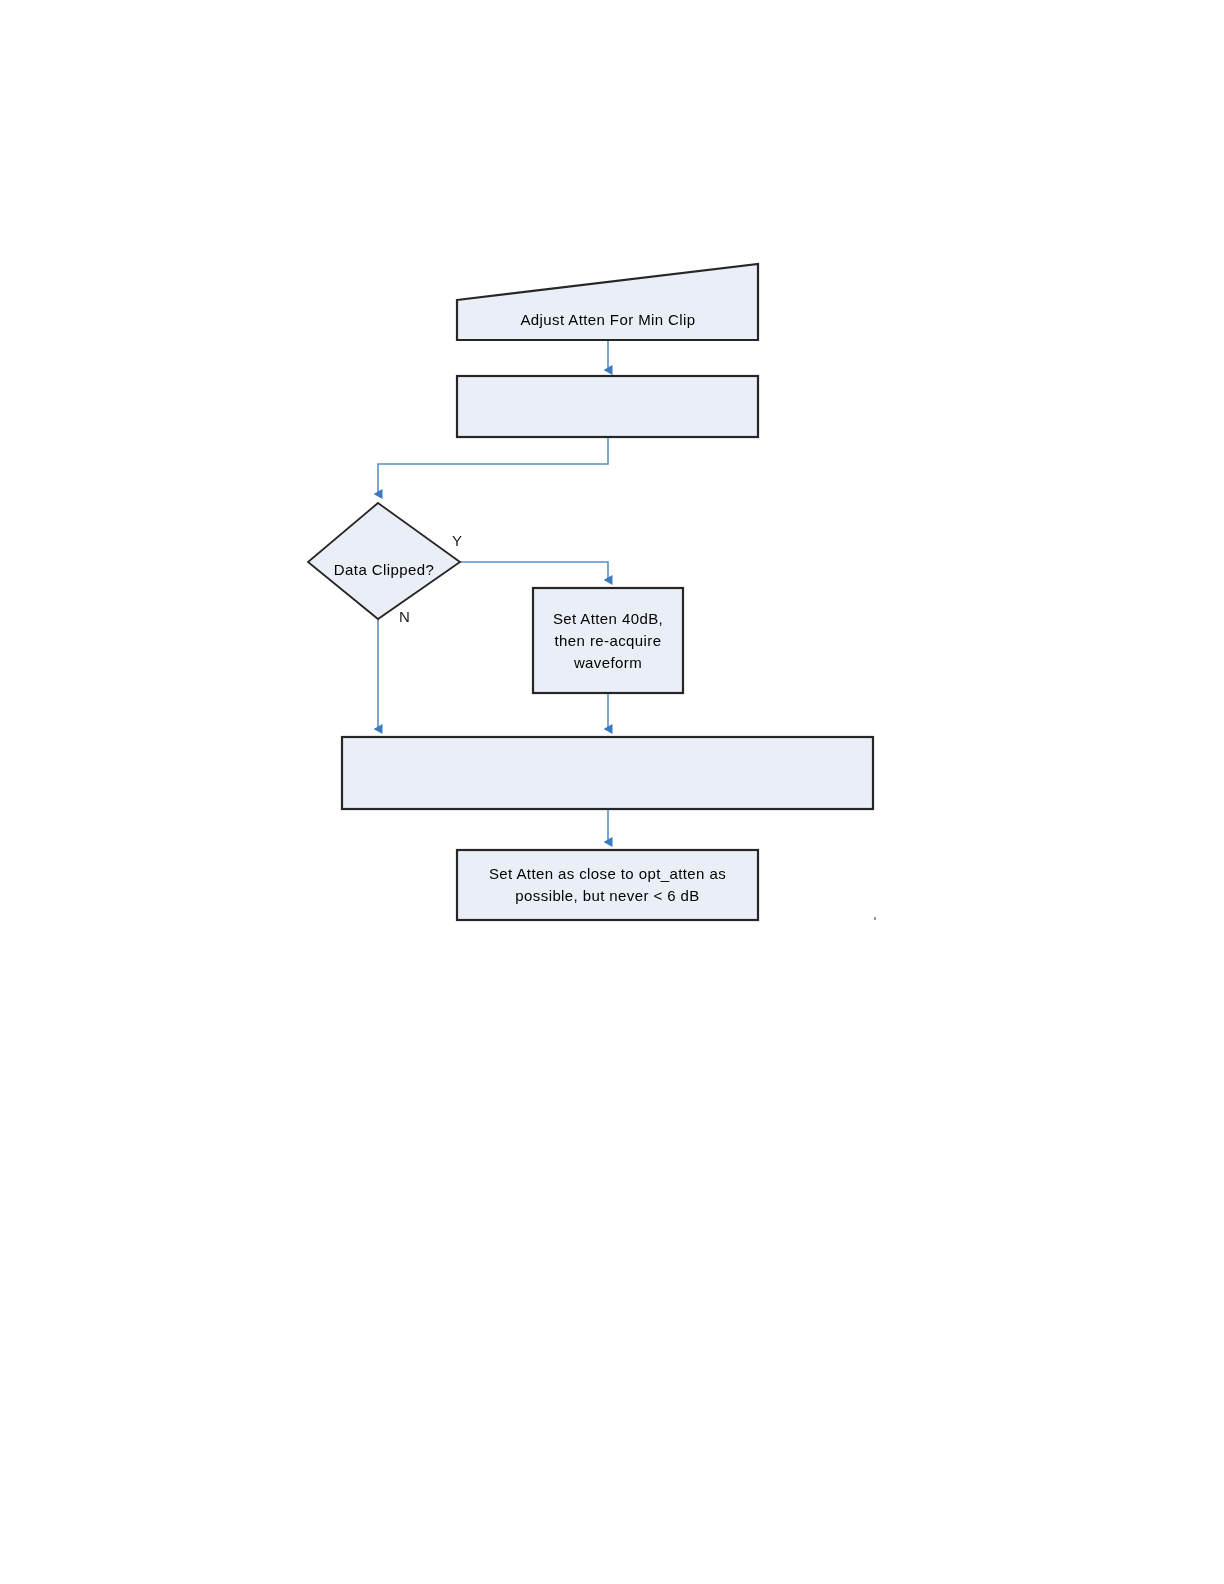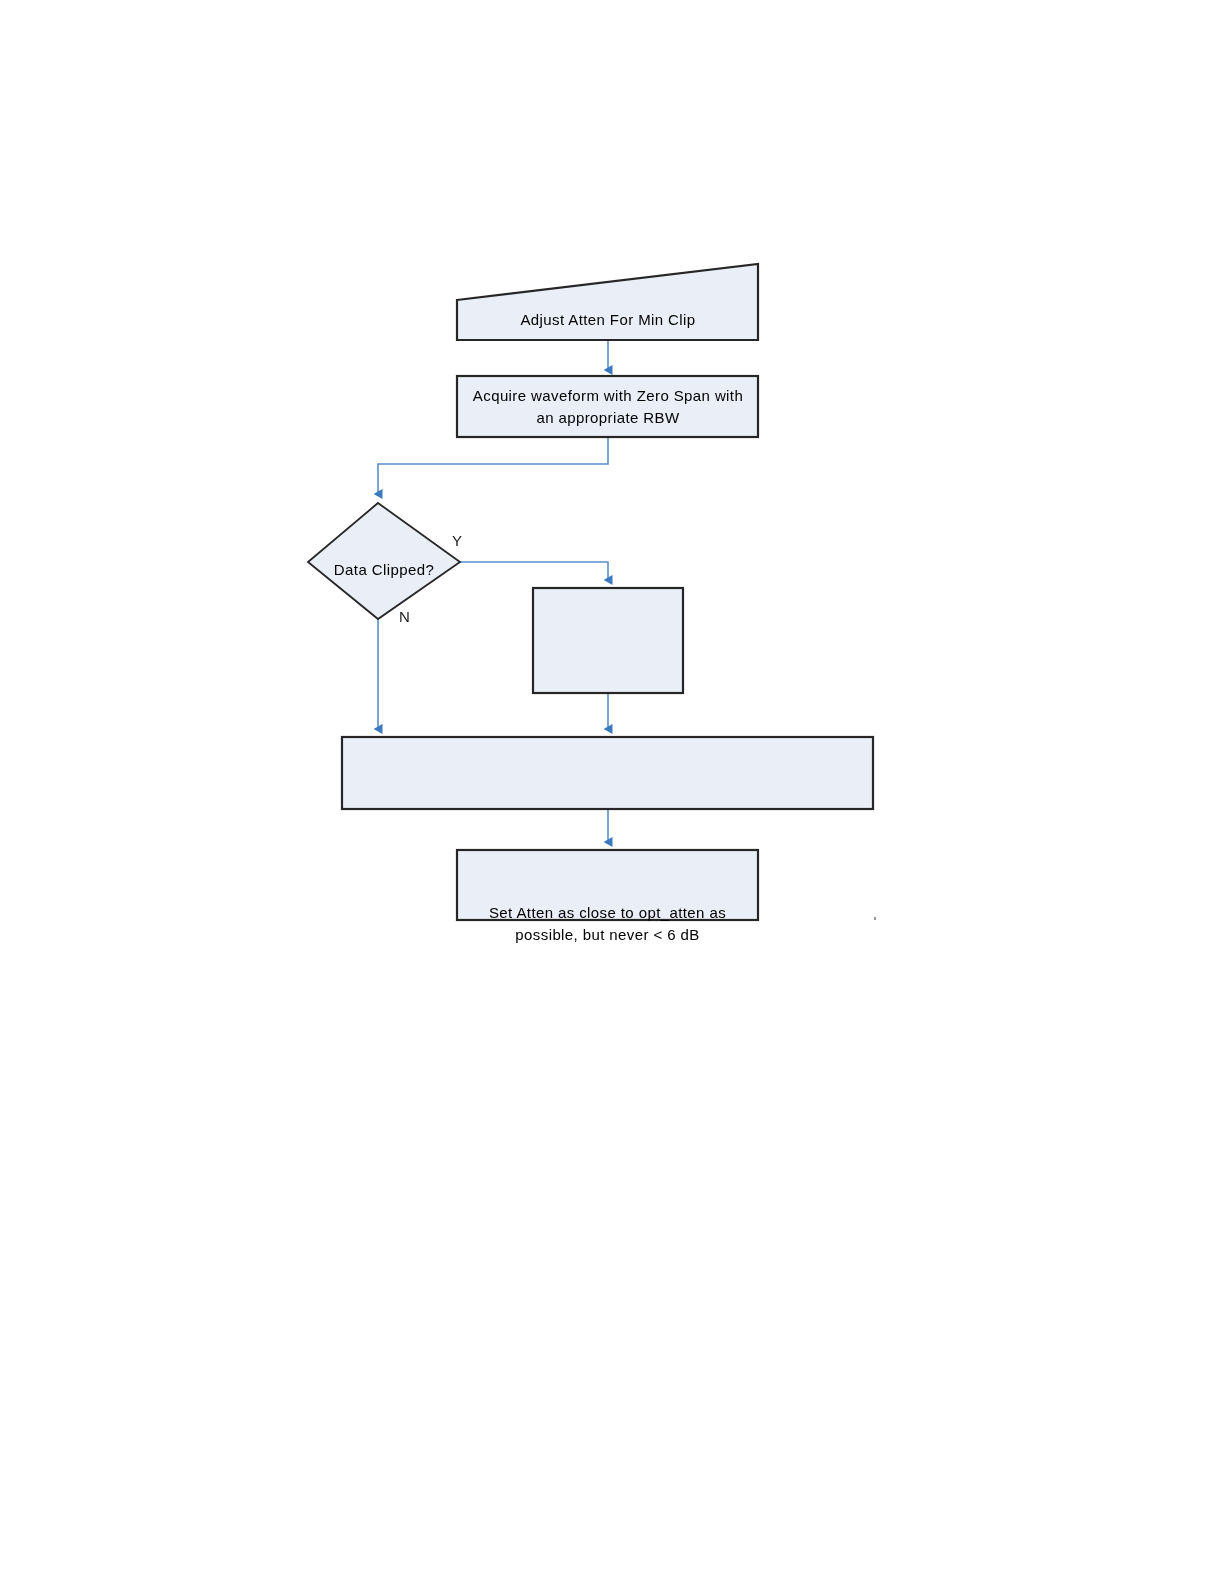--- a/index.html
+++ b/index.html
@@ -50,21 +50,21 @@
                  display: flex; align-items: center; justify-content: center; }
   .lbl-acquire { left: 457px; top: 378px;  width: 302px; height: 58px;
                  display: flex; align-items: center; justify-content: center; }
   .lbl-decision{ left: 308px; top: 556px;  width: 152px; height: 28px;
                  display: flex; align-items: center; justify-content: center; }
   .lbl-setatten{ left: 533px; top: 588px;  width: 150px; height: 105px;
                  display: flex; align-items: center; justify-content: center; }
   .lbl-compute { left: 342px; top: 737px;  width: 531px; height: 72px;
                  display: flex; align-items: center; justify-content: center; }
   .lbl-final   { left: 457px; top: 850px;  width: 301px; height: 70px;
-                 display: flex; align-items: center; justify-content: center; margin-top: 39px; }
+                 display: flex; align-items: center; justify-content: center; }
   .lbl-yes { left: 452px; top: 532px; }
   .lbl-no  { left: 399px; top: 608px; }
   .stray-dot {
     position: absolute;
     left: 874px;
     top: 917px;
     width: 2px;
     height: 3px;
     background: #9a9a9a;
   }
@@ -104,25 +104,26 @@
 
     <rect x="533" y="588" width="150" height="105" fill="#eaeff7" stroke="#262626" stroke-width="2.2"></rect>
 
     <rect x="342" y="737" width="531" height="72" fill="#eaeff7" stroke="#262626" stroke-width="2.2"></rect>
 
     <rect x="457" y="850" width="301" height="70" fill="#eaeff7" stroke="#262626" stroke-width="2.2"></rect>
   </svg>
 
   <div class="node-label lbl-start">Adjust Atten For Min Clip</div>
 
-  <div class="node-label lbl-acquire">Acquire waveform with Zero Span with
-an appropriate RBW</div>
 
   <div class="node-label lbl-decision">Data Clipped?</div>
 
+  <div class="node-label lbl-setatten">Set Atten 40dB,
+then re-acquire
+waveform</div>
 
 
   <div class="node-label lbl-final">Set Atten as close to opt_atten as
 possible, but never &lt; 6 dB</div>
 
   <div class="edge-label lbl-yes">Y</div>
 
   <div class="edge-label lbl-no">N</div>
 
   <div class="stray-dot"></div>

